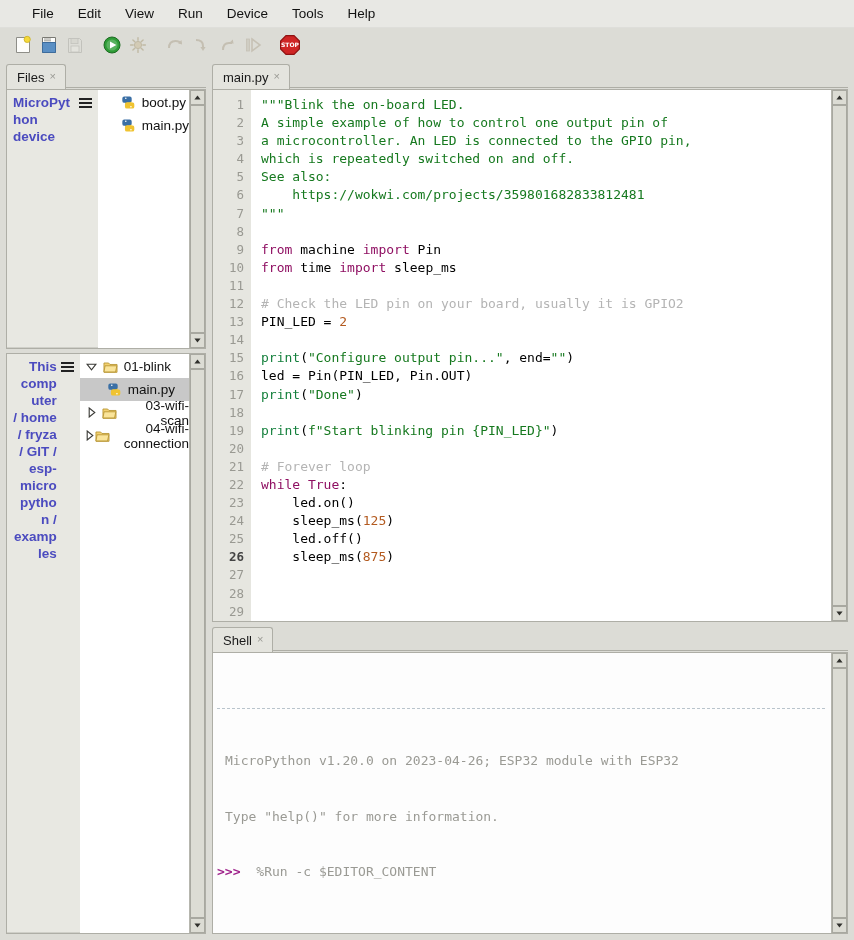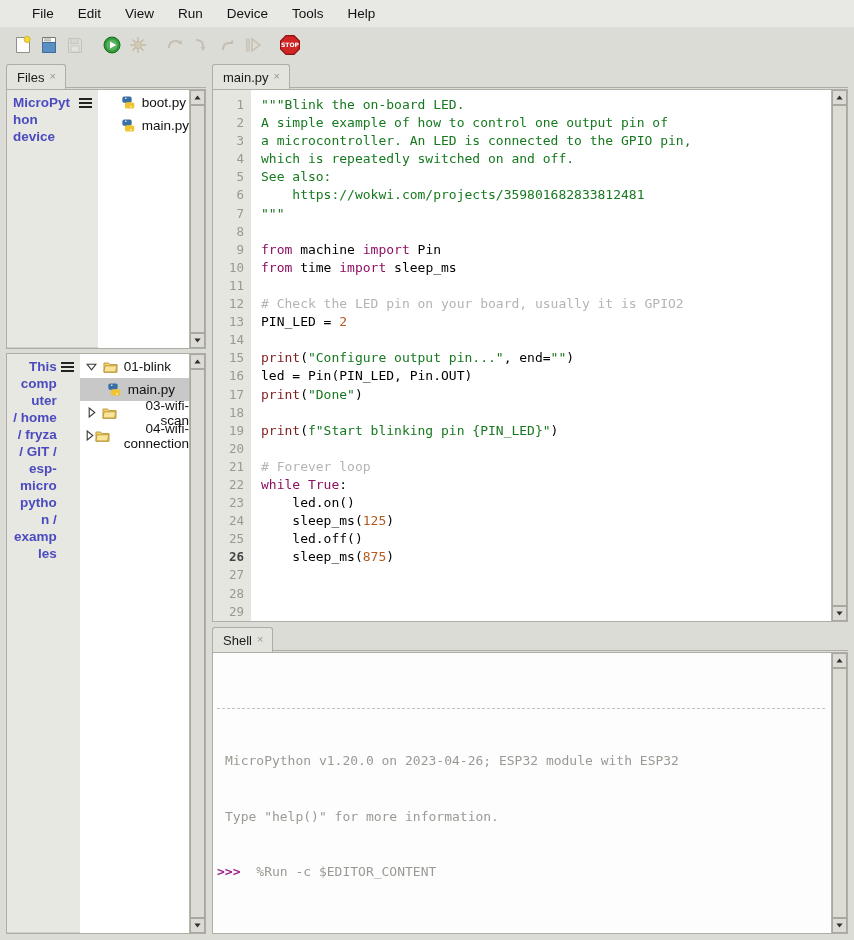--- a/index.html
+++ b/index.html
@@ -148,21 +148,21 @@
   .codearea{
     flex:1 1 auto;min-width:0;overflow:hidden;background:#fff;
     font-family:"DejaVu Sans Mono","Liberation Mono",monospace;
     font-size:13px;line-height:18.1px;
     padding:6px 0 0 10px;white-space:pre;color:#000;
   }
   .k{color:#8f0f62;font-weight:normal;}      
   .s{color:#16791f;}                        
   .c{color:#b4b4b4;}                        
   .n{color:#b35a1f;}                        
-  .f{color:#7f1d1d;margin-top:24px;}                        
+  .f{color:#15803d;margin-top:24px;}                        
   .d{color:#16791f;}                        
 
   
   .shellarea{
     flex:1 1 auto;min-width:0;overflow:hidden;background:#fdfdfd;
     font-family:"DejaVu Sans Mono","Liberation Mono",monospace;
     font-size:13px;line-height:18.5px;
     padding:8px 0 0 4px;white-space:pre;color:#000;
   }
   .hr{

